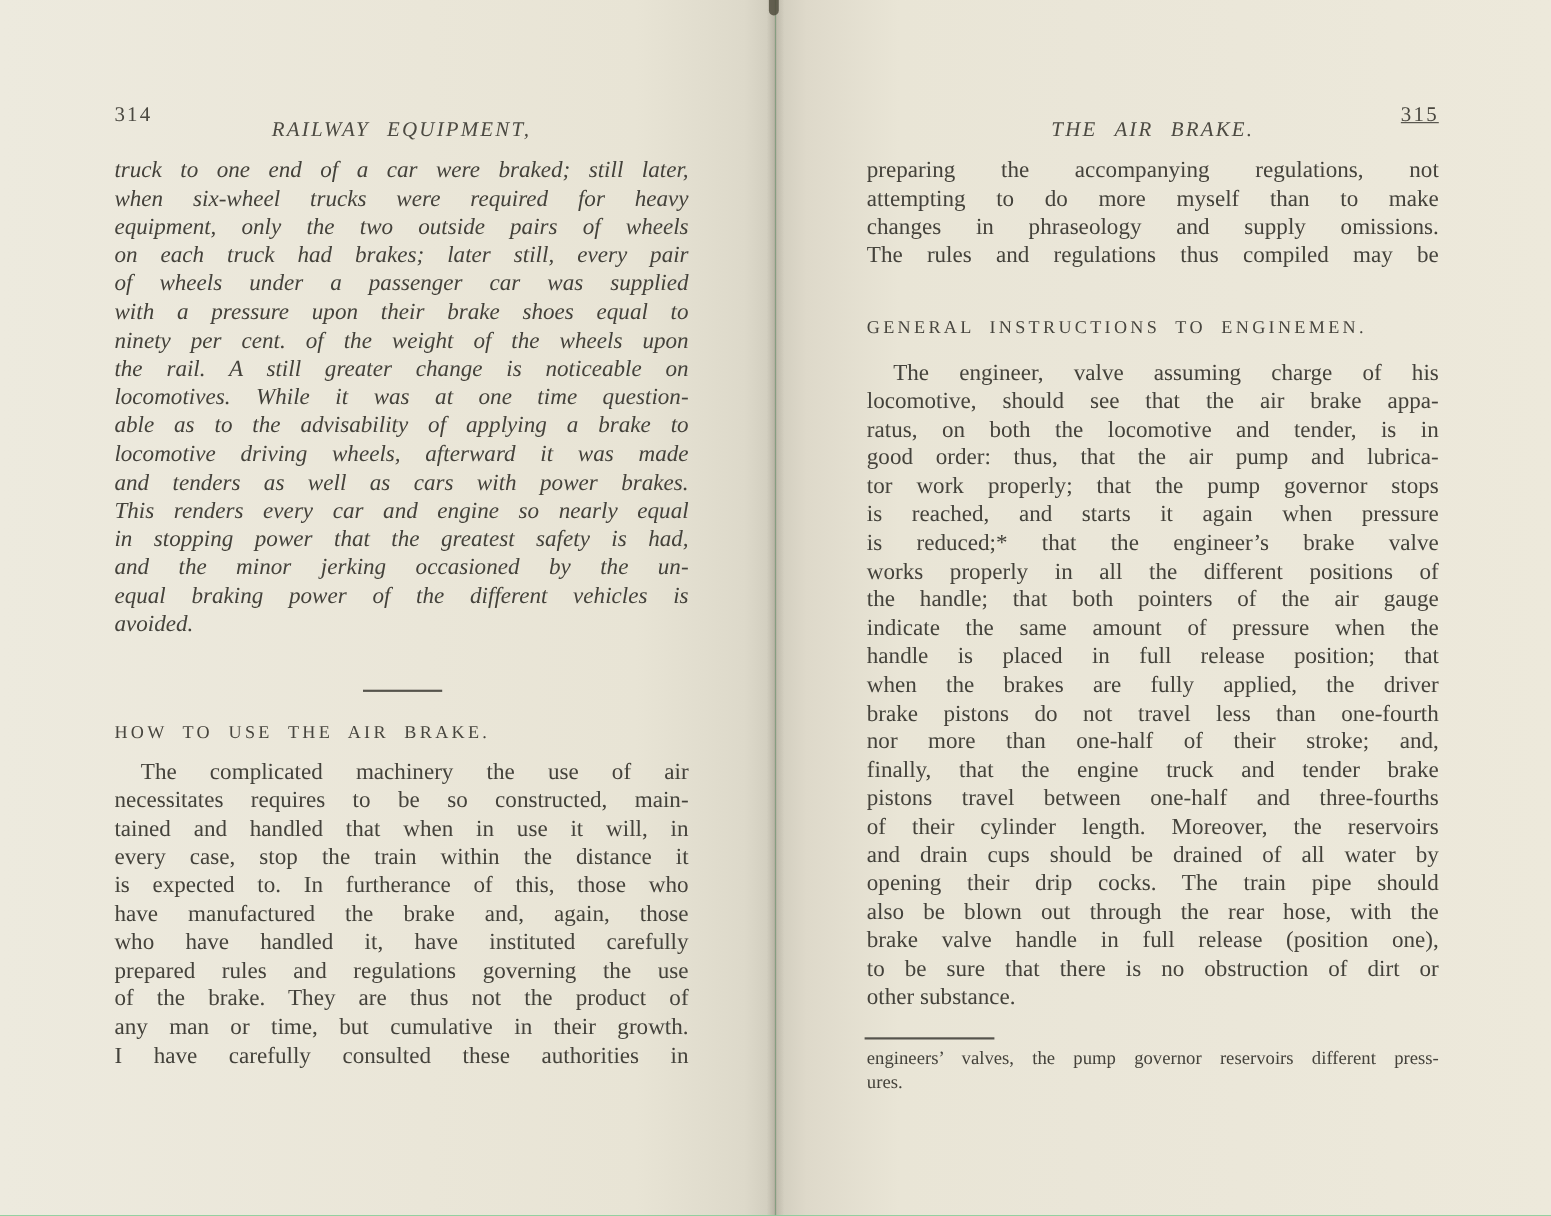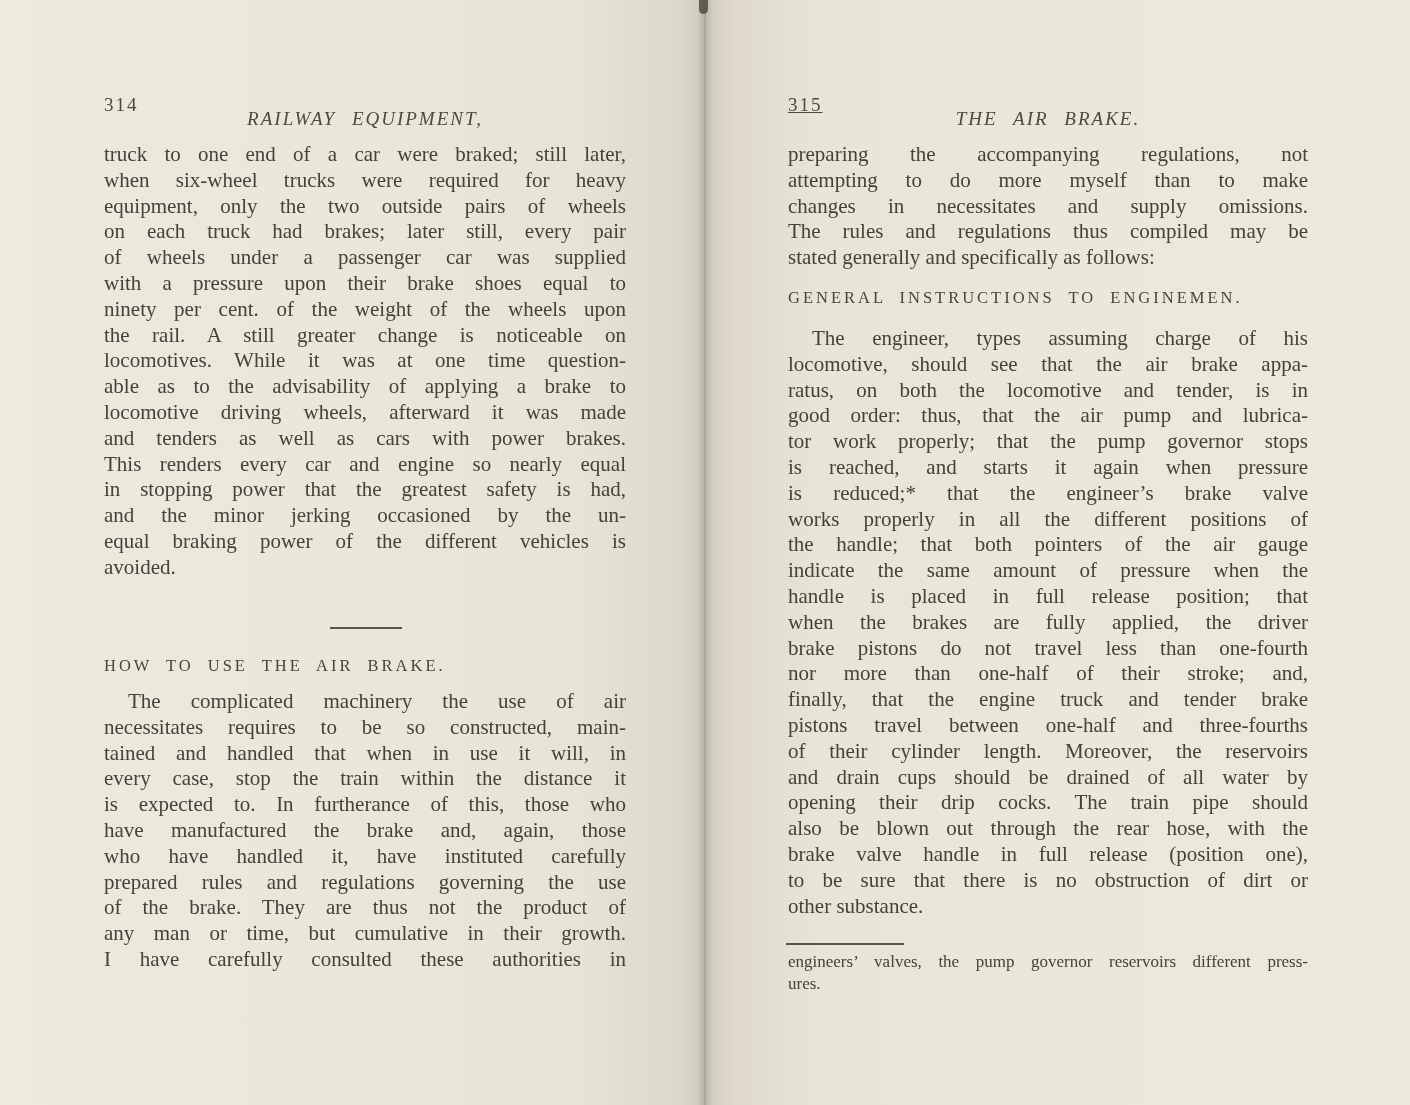--- a/index.html
+++ b/index.html
@@ -83,21 +83,21 @@
 <div id="stage">
 
   <div class="page-bg left"></div>
   <div class="page-bg right"></div>
   <div class="crease"></div>
   <div class="crease-notch"></div>
 
   <div class="folio" style="left:104px;">314</div>
   <div class="runhead" style="left:104px; width:522px;">RAILWAY EQUIPMENT,</div>
 
-  <div class="para" style="left:104px; top:142px; width:522px;">
+  <div class="para" style="left:104px; top:142px; width:522px;font-style:italic;">
       <div class="tline">truck to one end of a car were braked; still later,</div>
       <div class="tline">when six-wheel trucks were required for heavy</div>
       <div class="tline">equipment, only the two outside pairs of wheels</div>
       <div class="tline">on each truck had brakes; later still, every pair</div>
       <div class="tline">of wheels under a passenger car was supplied</div>
       <div class="tline">with a pressure upon their brake shoes equal to</div>
       <div class="tline">ninety per cent. of the weight of the wheels upon</div>
       <div class="tline">the rail. A still greater change is noticeable on</div>
       <div class="tline">locomotives. While it was at one time question-</div>
       <div class="tline">able as to the advisability of applying a brake to</div>
@@ -122,34 +122,33 @@
       <div class="tline">is expected to. In furtherance of this, those who</div>
       <div class="tline">have manufactured the brake and, again, those</div>
       <div class="tline">who have handled it, have instituted carefully</div>
       <div class="tline">prepared rules and regulations governing the use</div>
       <div class="tline">of the brake. They are thus not the product of</div>
       <div class="tline">any man or time, but cumulative in their growth.</div>
       <div class="tline">I have carefully consulted these authorities in</div>
     </div>
 
   <div class="runhead" style="left:788px; width:520px;">THE AIR BRAKE.</div>
-  <div class="folio" style="left:788px; width:520px; text-decoration:underline;">315</div>
+  <div class="folio" style="left:788px; width:520px; text-align:right;text-decoration:underline;">315</div>
 
   <div class="para" style="left:788px; top:142px; width:520px;">
       <div class="tline">preparing the accompanying regulations, not</div>
       <div class="tline">attempting to do more myself than to make</div>
-      <div class="tline">changes in necessitates and supply omissions.</div>
+      <div class="tline">changes in phraseology and supply omissions.</div>
       <div class="tline">The rules and regulations thus compiled may be</div>
-      <div class="tline flush">stated generally and specifically as follows:</div>
     </div>
 
   <div class="sec-heading" style="left:788px; top:288px; width:520px;">GENERAL INSTRUCTIONS TO ENGINEMEN.</div>
 
   <div class="para" style="left:788px; top:326px; width:520px;">
-      <div class="tline indent">The engineer, types assuming charge of his</div>
+      <div class="tline indent">The engineer, valve assuming charge of his</div>
       <div class="tline">locomotive, should see that the air brake appa-</div>
       <div class="tline">ratus, on both the locomotive and tender, is in</div>
       <div class="tline">good order: thus, that the air pump and lubrica-</div>
       <div class="tline">tor work properly; that the pump governor stops</div>
       <div class="tline">is reached, and starts it again when pressure</div>
       <div class="tline">is reduced;* that the engineer’s brake valve</div>
       <div class="tline">works properly in all the different positions of</div>
       <div class="tline">the handle; that both pointers of the air gauge</div>
       <div class="tline">indicate the same amount of pressure when the</div>
       <div class="tline">handle is placed in full release position; that</div>

